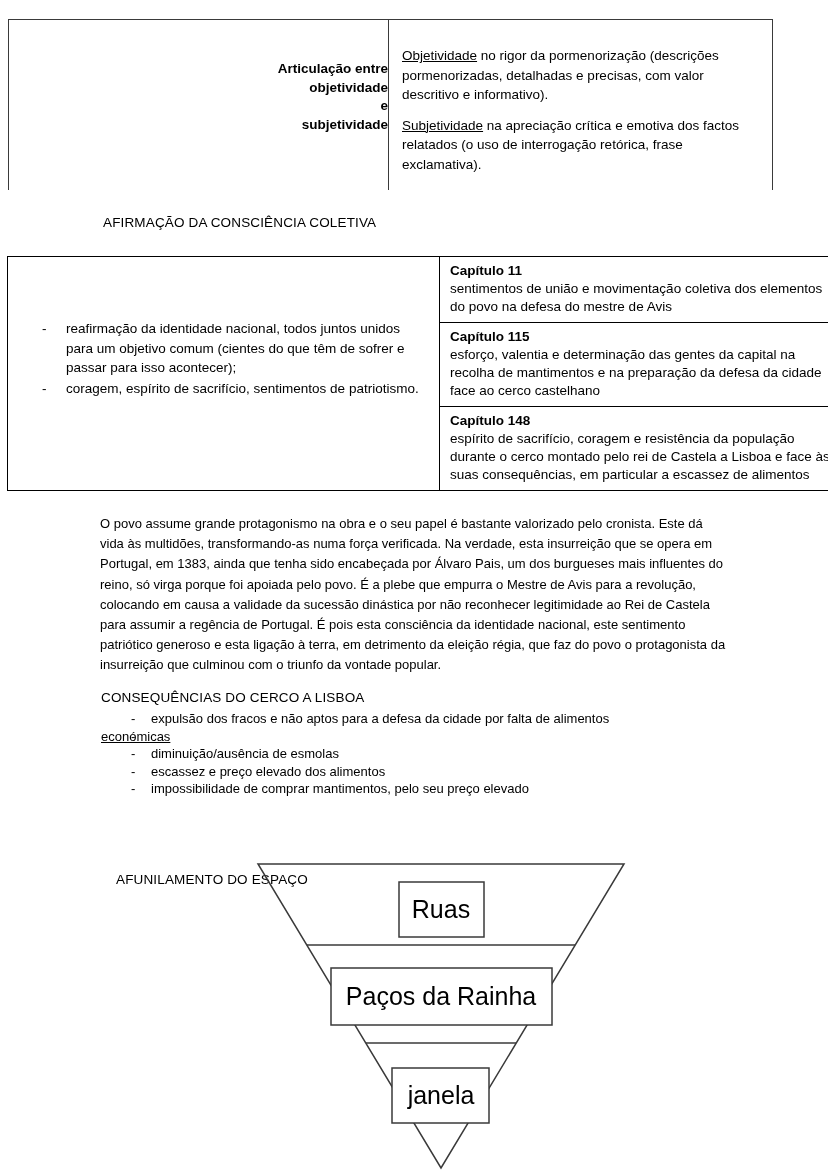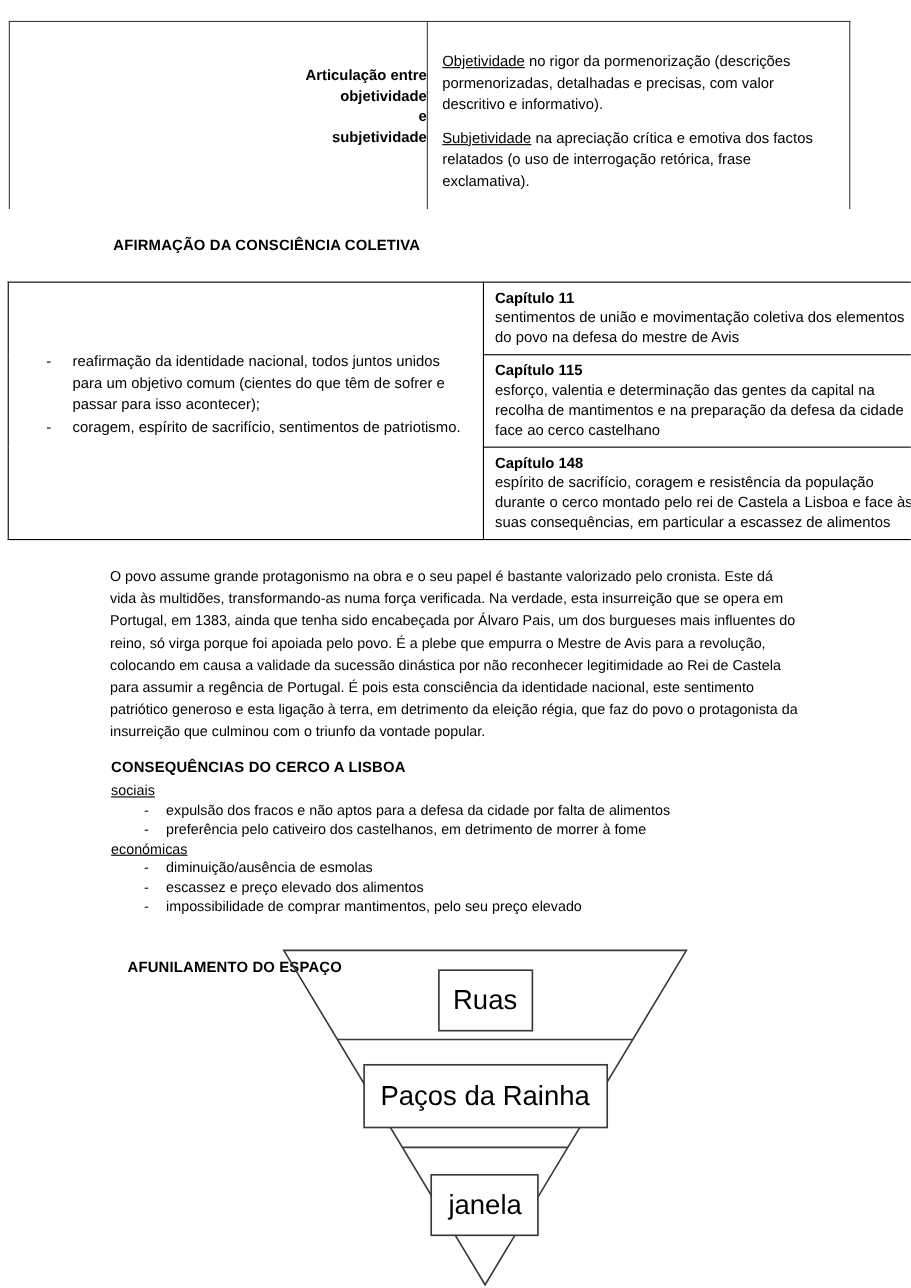--- a/index.html
+++ b/index.html
@@ -56,21 +56,21 @@
   .art-para {
     font-size: 13.5px;
     line-height: 19.5px;
   }
   .art-para + .art-para { margin-top: 11px; }
   .u { text-decoration: underline; }
 
   
   .section-heading {
     position: absolute;
-    font-weight: bold;
+    font-weight: normal;
     font-size: 13.5px;
     letter-spacing: 0.15px;
     white-space: nowrap;
   }
   #heading-afirmacao { left: 103px; top: 215px; }
   #heading-consequencias { left: 101px; top: 690px; text-align: center; }
   #heading-afunilamento { left: 116px; top: 838px; margin-top: 34px; }
 
   
   #table-consciencia {
@@ -240,24 +240,23 @@
     </td>
   </tr>
 </tbody>
   </table>
 
 <div id="paragraph-povo">O povo assume grande protagonismo na obra e o seu papel é bastante valorizado pelo cronista. Este dá vida às multidões, transformando-as numa força verificada. Na verdade, esta insurreição que se opera em Portugal, em 1383, ainda que tenha sido encabeçada por Álvaro Pais, um dos burgueses mais influentes do reino, só virga porque foi apoiada pelo povo. É a plebe que empurra o Mestre de Avis para a revolução, colocando em causa a validade da sucessão dinástica por não reconhecer legitimidade ao Rei de Castela para assumir a regência de Portugal. É pois esta consciência da identidade nacional, este sentimento patriótico generoso e esta ligação à terra, em detrimento da eleição régia, que faz do povo o protagonista da insurreição que culminou com o triunfo da vontade popular.</div>
 
 <div class="section-heading" id="heading-consequencias">CONSEQUÊNCIAS DO CERCO A LISBOA</div>
 
 <div id="consequencias-block">
-  <div class="sub-label">sociais</div>
   <ul class="dash-list">
     <li><span class="dash">-</span><span>expulsão dos fracos e não aptos para a defesa da cidade por falta de alimentos</span></li>
-    <li><span class="dash">-</span><span>preferência pelo cativeiro dos castelhanos, em detrimento de morrer à fome</span></li>
+    <li><span class="dash">-</span></li>
   </ul>
   <div class="sub-label">económicas</div>
   <ul class="dash-list">
     <li><span class="dash">-</span><span>diminuição/ausência de esmolas</span></li>
     <li><span class="dash">-</span><span>escassez e preço elevado dos alimentos</span></li>
     <li><span class="dash">-</span><span>impossibilidade de comprar mantimentos, pelo seu preço elevado</span></li>
   </ul>
 </div>
 
 <div class="section-heading" id="heading-afunilamento">AFUNILAMENTO DO ESPAÇO</div>

